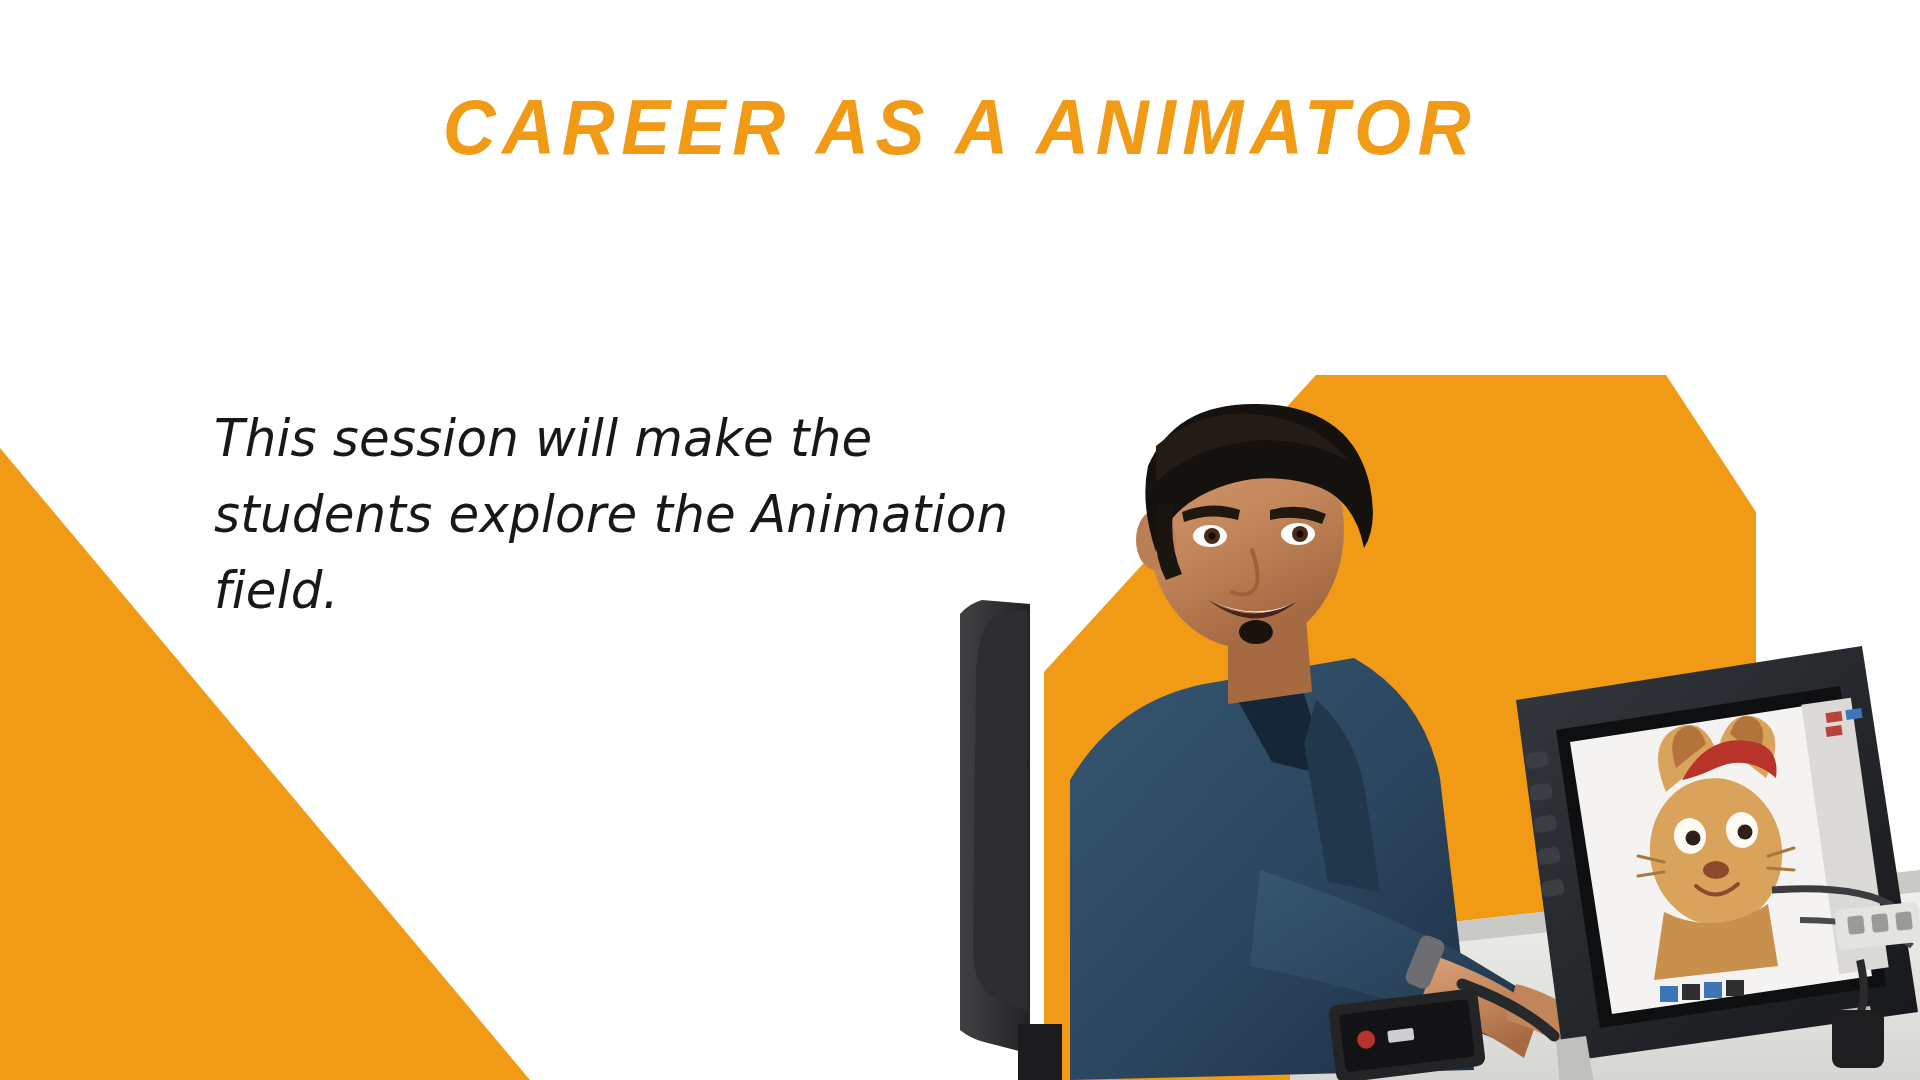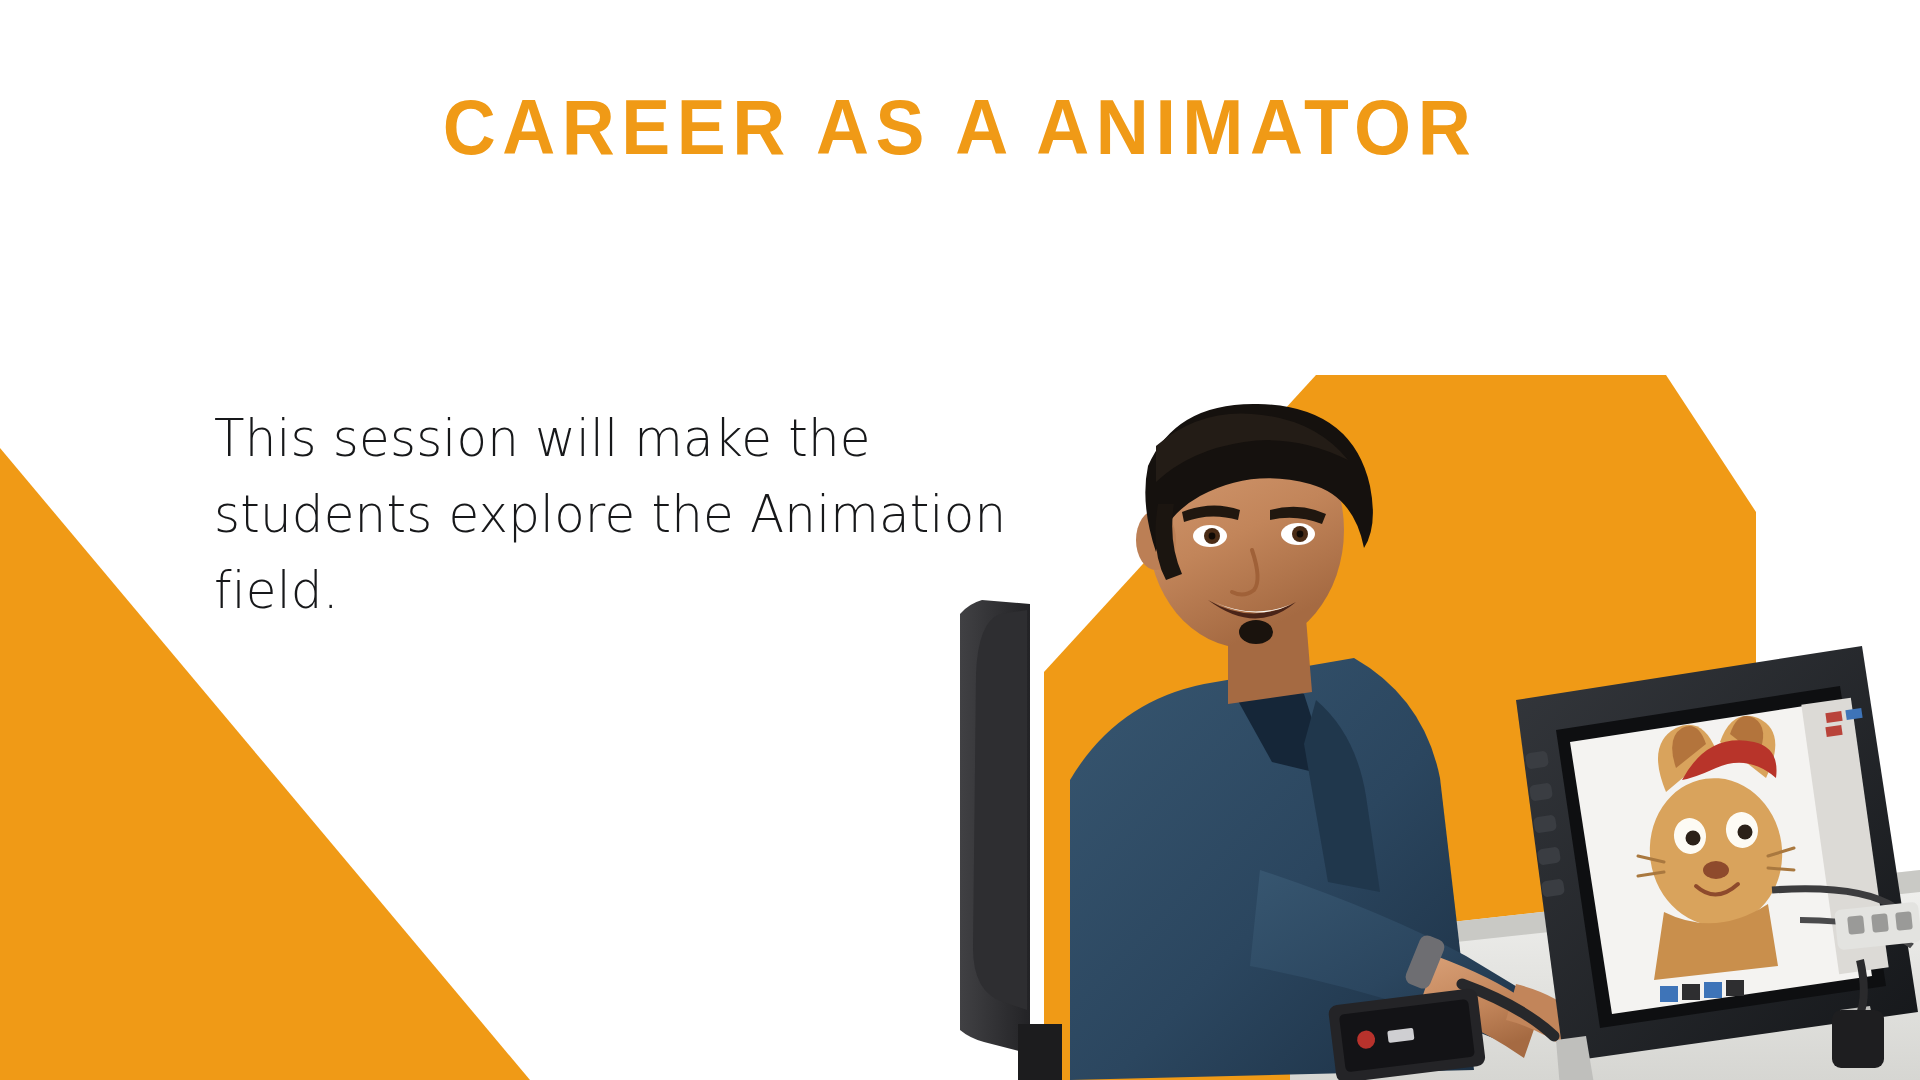--- a/index.html
+++ b/index.html
@@ -69,21 +69,21 @@
     left: 960px;
     top: 400px;
     width: 960px;
     height: 680px;
   }
   #photo svg { display: block; width: 960px; height: 680px; }
 </style>
 </head>
 <body>
 
-<div id="slide" style="background: rgb(255, 255, 255);">
+<div id="slide" style="background: rgb(255, 255, 255); font-style: italic;">
 
   <svg class="shape-layer" viewBox="0 0 1920 1080">
     <polygon id="tri-bl" points="0,448 0,1080 530,1080" fill="#F09A16"></polygon>
     <polygon id="poly-r" points="1044,672 1316,375 1666,375 1756,512 1756,1080 1044,1080" fill="#F09A16"></polygon>
   </svg>
 
   <div id="title" style="color: rgb(240, 154, 22);">CAREER AS A ANIMATOR</div>
 
   <div id="body-text" style="color: rgb(23, 24, 26);">
     <span class="line">This session will make the</span>

